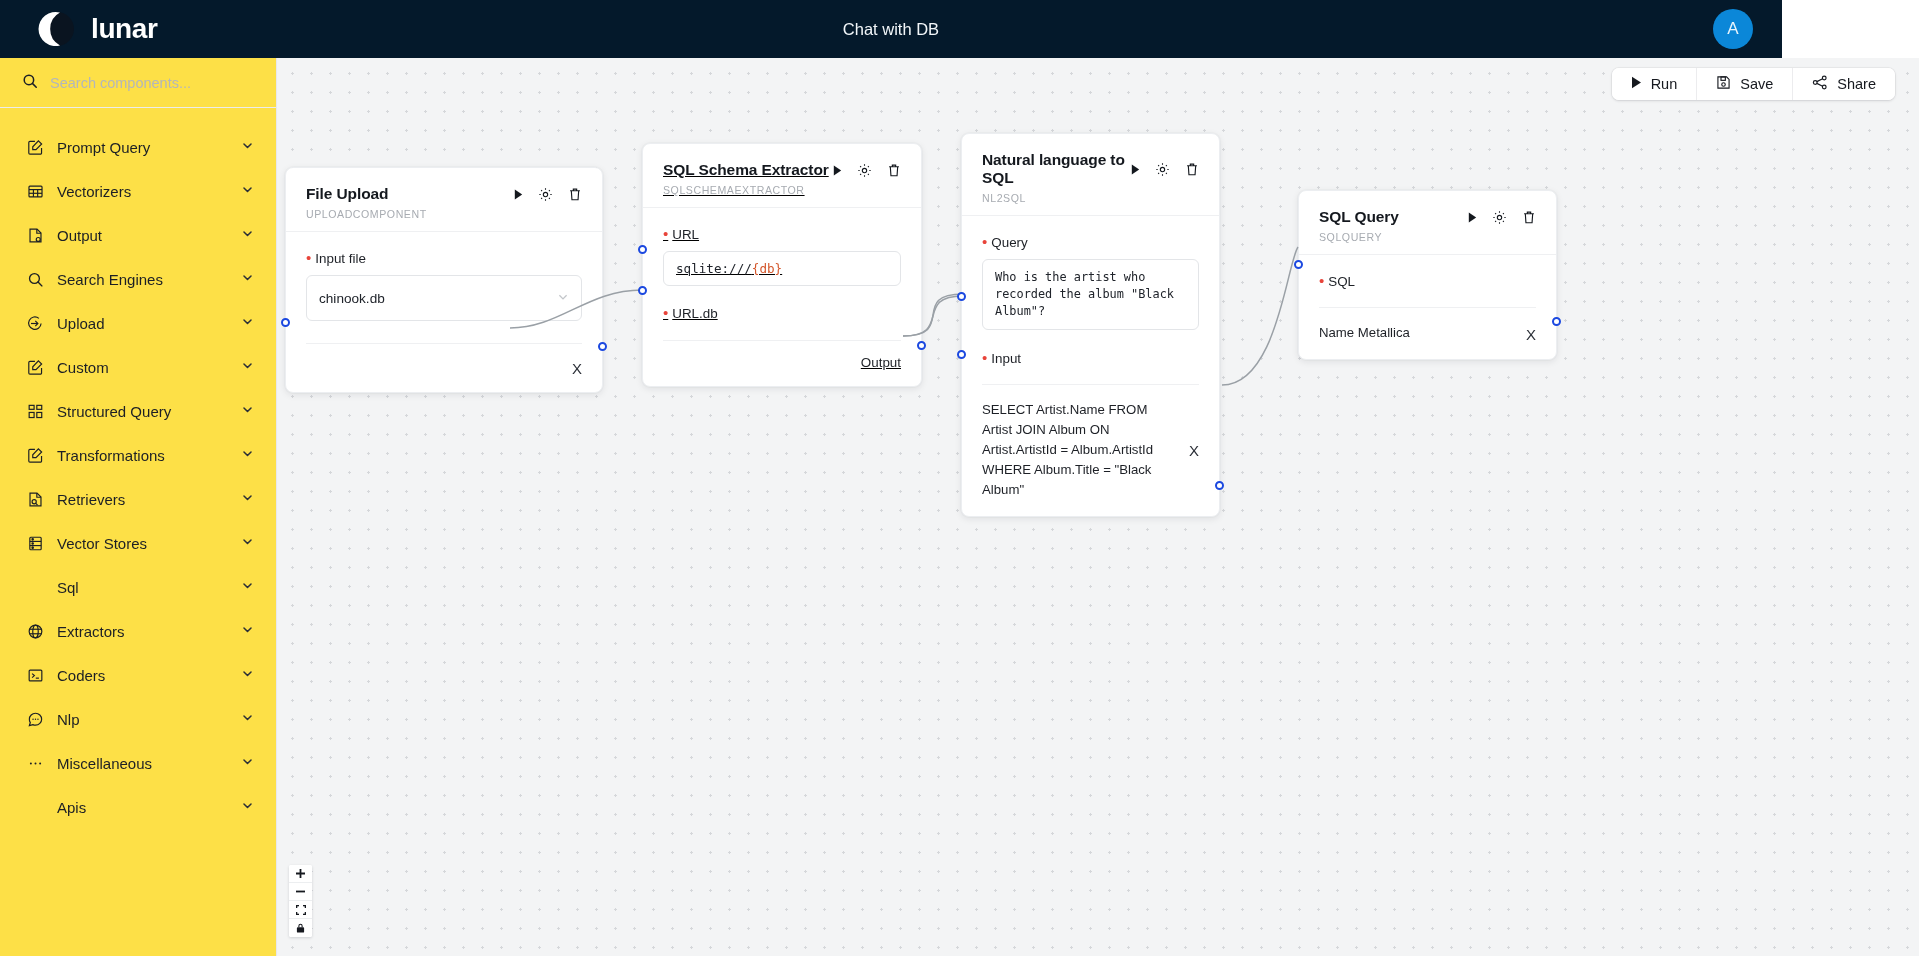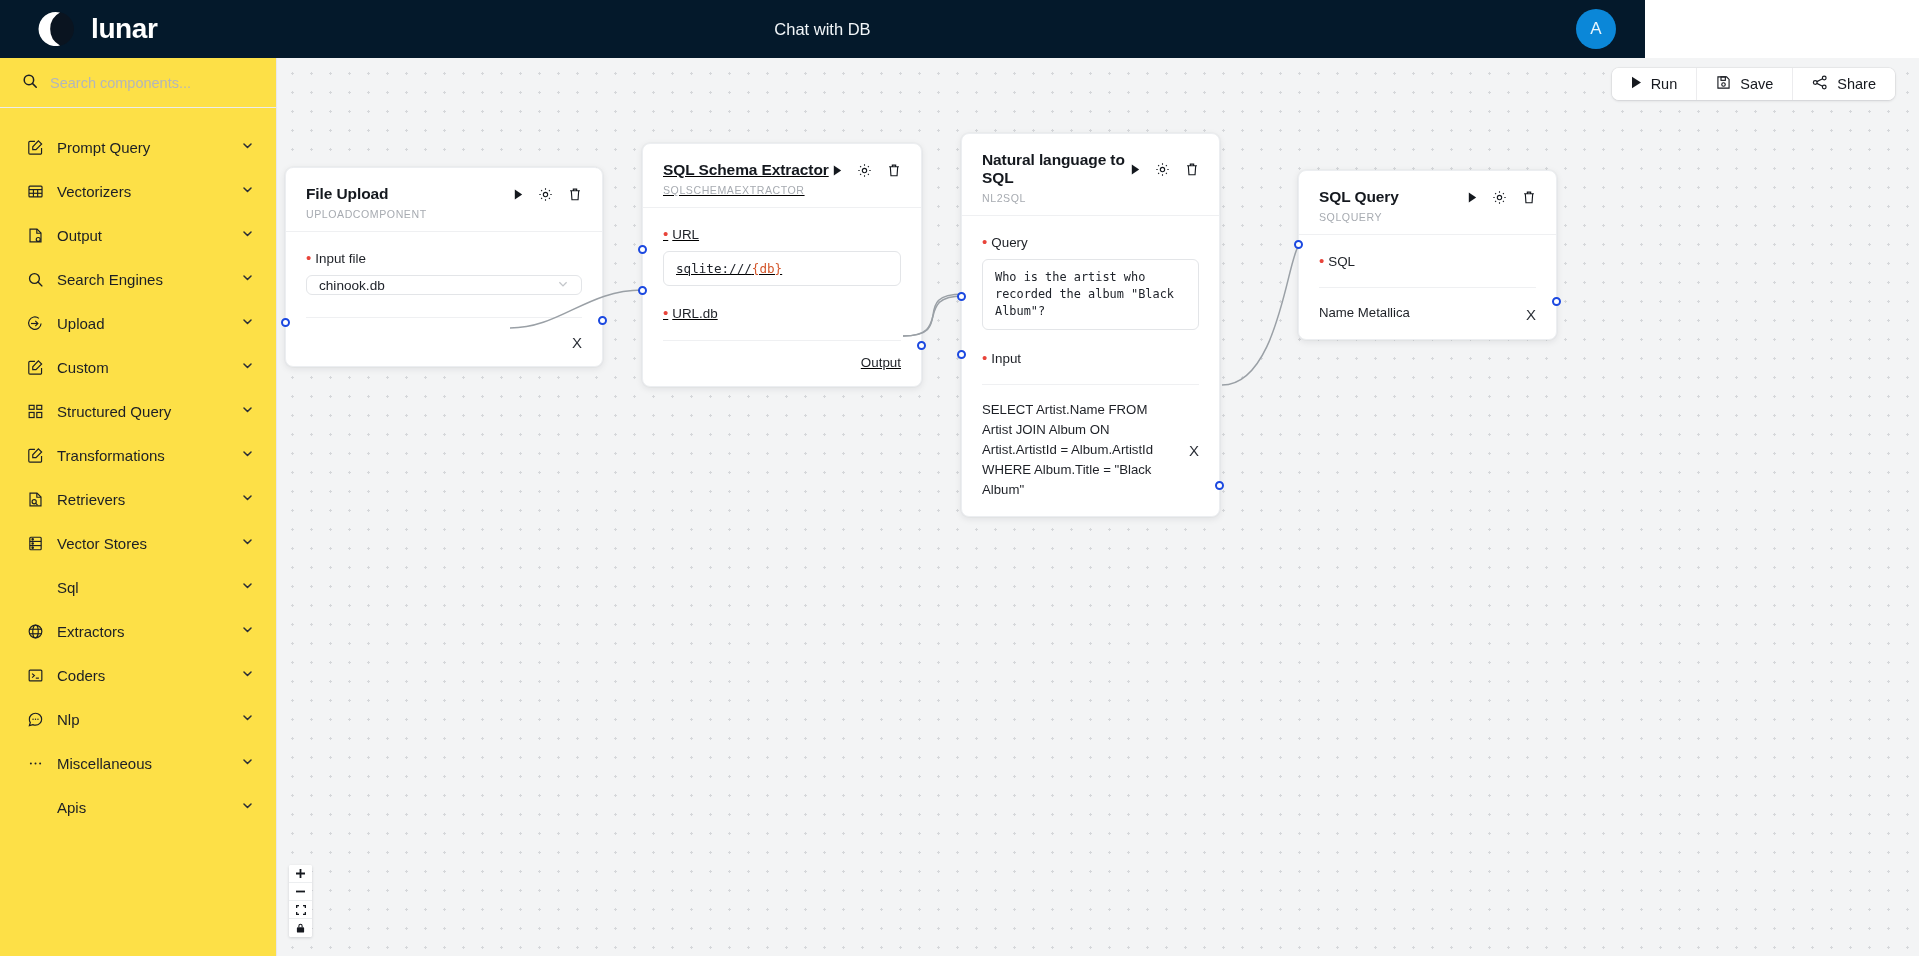--- a/index.html
+++ b/index.html
@@ -6,21 +6,21 @@
   html, body {
     width: 1919px; height: 956px;
     overflow: hidden;
     font-family: "Liberation Sans", sans-serif;
     background: #ffffff;
   }
 
   
   #topbar {
     position: absolute; left: 0; top: 0;
-    width: 1645px; height: 58px;
+    width: 1782px; height: 58px;
     background: #04192b;
     display: flex; align-items: center;
     z-index: 50;
   }
   #brand { display: flex; align-items: center; gap: 13px; padding-left: 36px; width: 420px; }
   #moon { width: 42px; height: 42px; position: relative; }
   #brand-name { color: #fff; font-size: 28px; font-weight: 700; letter-spacing: -0.4px; }
   #topbar-title {
     position: absolute; left: 0; right: 0; text-align: center;
     color: #f2f6f9; font-size: 16.5px; font-weight: 400;
@@ -117,21 +117,21 @@
     padding: 9px 12px; font-size: 13.2px; color: #20242b;
     background: #fff; min-height: 34px;
     display: flex; align-items: center;
   }
   .txtbox.mono { font-family: "DejaVu Sans Mono", monospace; font-size: 12.6px; }
   .txtbox.area { display: block; line-height: 1.42; }
   .tok-orange { color: #d4562a; }
 
   .select-box {
     border: 1px solid #e3e5e8; border-radius: 6px;
-    height: 20px; padding: 0 12px;
+    height: 46px; padding: 0 12px;
     display: flex; align-items: center;
     font-size: 13.6px; color: #20242b; cursor: pointer; background: #fff;
   }
   .select-box .caret { margin-left: auto; color: #c3c6ca; }
 
   .node-foot-sep { height: 1px; background: #eff0f2; margin: 22px 0 0 0; }
   .foot-row { display: flex; align-items: center; padding: 15px 20px 16px 20px; }
   .foot-text { flex: 1; font-size: 13.2px; color: #1d2026; line-height: 1.52; padding-right: 12px; }
   .foot-x { cursor: pointer; color: #2c3038; font-size: 15px; line-height: 1; padding-top: 2px; }
   .foot-right { justify-content: flex-end; font-size: 13.4px; color: #1d2026; padding: 14px 20px 16px; }
@@ -573,21 +573,21 @@
     </div>
     <div class="foot-row">
       <span class="foot-text">SELECT Artist.Name FROM Artist JOIN Album ON Artist.ArtistId = Album.ArtistId WHERE Album.Title = "Black Album"</span>
       <span class="foot-x">X</span>
     </div>
     <span class="port" style="left:-5px; top:158px;"></span>
     <span class="port" style="left:-5px; top:216px;"></span>
     <span class="port" style="right:-5px; bottom:26px;"></span>
   </div>
 
-  <div class="node" style="left:1021px; top:112px; width:259px;">
+  <div class="node" style="left:1021px; top:132px; width:259px;">
     <div class="node-head">
       <div class="node-title-row">
         <span class="node-title">SQL Query</span>
         <span class="node-tools">
           <span class="node-tool">
             <svg width="9" height="11" viewBox="0 0 9 11">
                 <path d="M.8.6l7.4 4.9-7.4 4.9z" fill="#14181e"></path>
               </svg>
           </span>
           <span class="node-tool">

